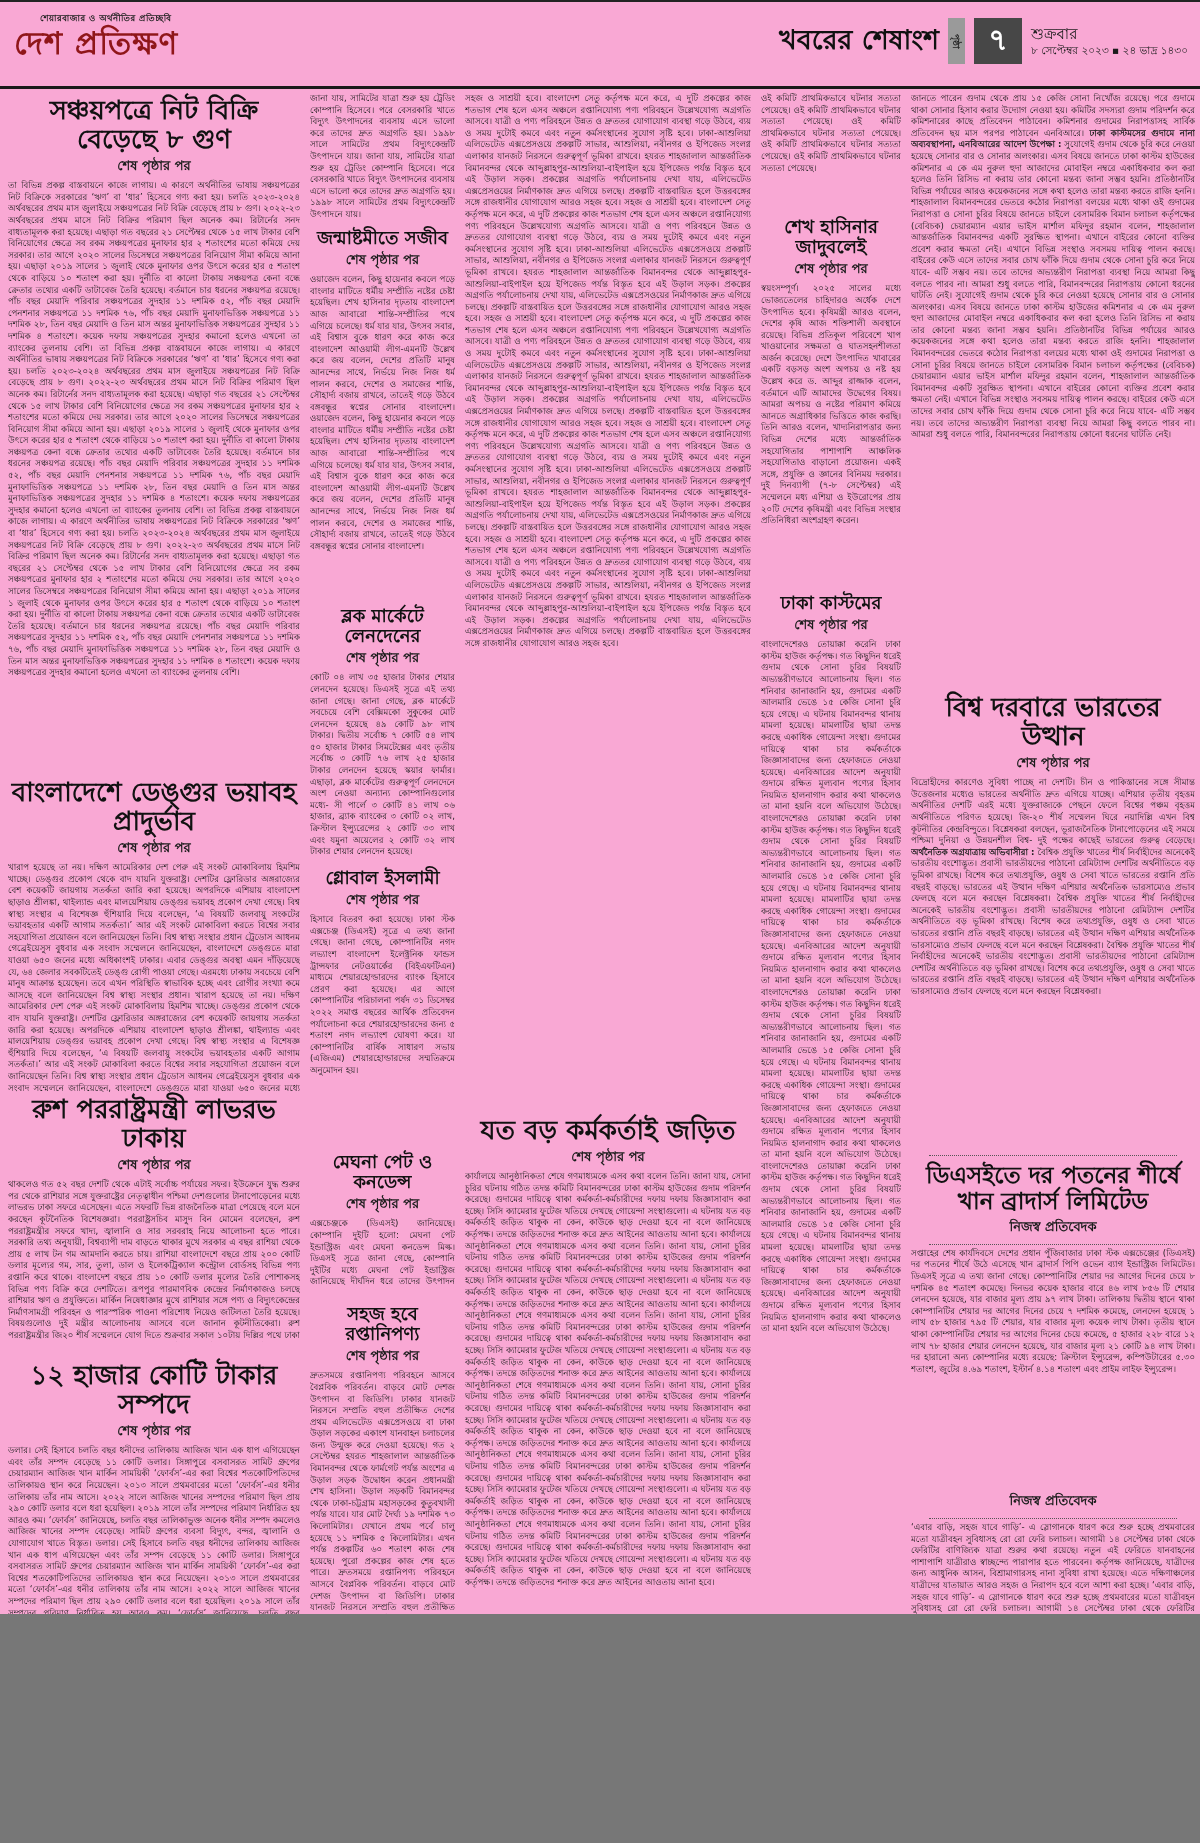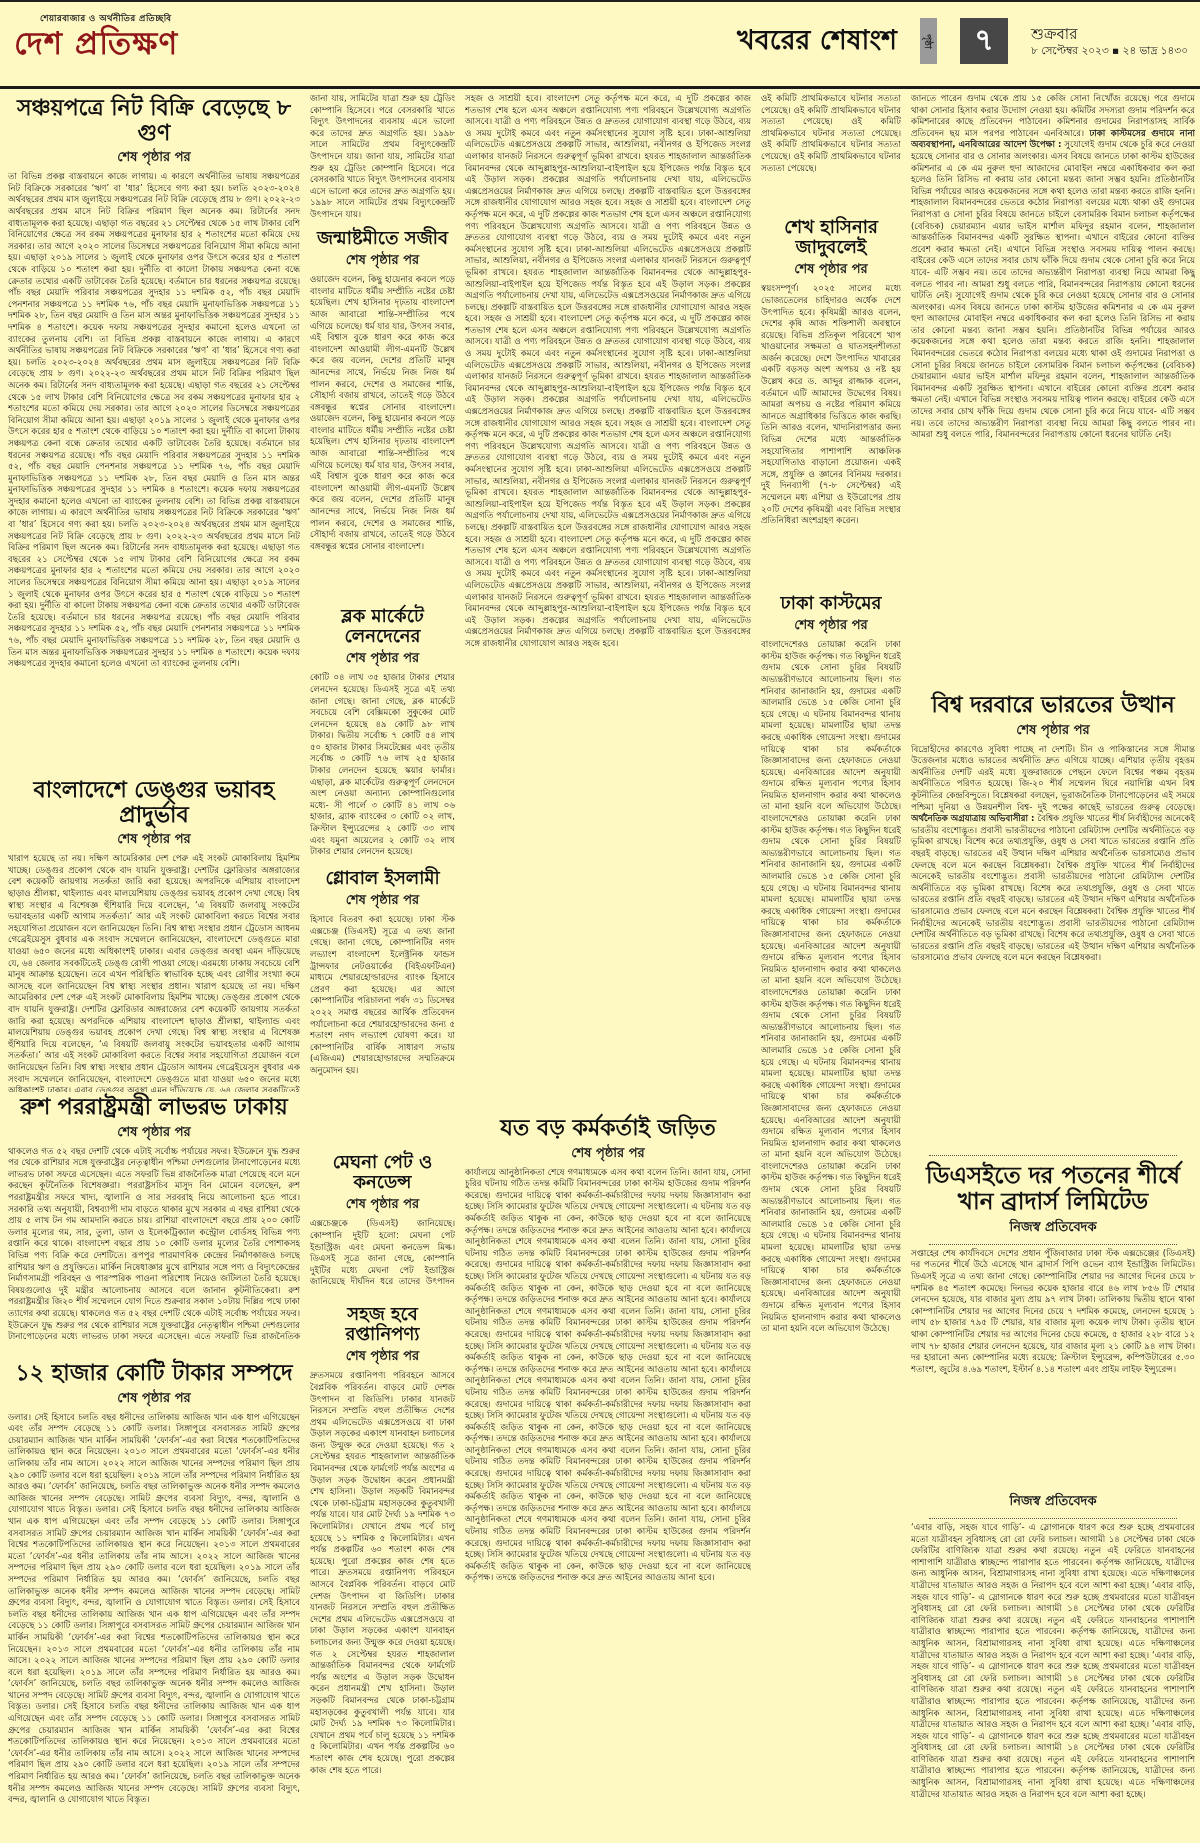--- a/index.html
+++ b/index.html
@@ -1,42 +1,42 @@
 <!DOCTYPE html>
 <html><head>
 <meta charset="utf-8">
 <style>
   * { margin:0; padding:0; box-sizing:border-box; }
   body { background:#777; font-family:"DejaVu Sans","Liberation Sans",sans-serif; }
-  .page { position:relative; width:1200px; height:1843px; margin:0 auto; background:#fef9c3;
+  .page { position:relative; width:1200px; height:1614px; margin:0 auto; background:#f9a8d4;
           color:#1c1c1c; overflow:hidden; border-top:2px solid #222; }
   
   .header { position:absolute; top:0; left:0; right:0; height:87px; border-bottom:3px solid #1a1a1a; }
   .masthead { position:absolute; left:14px; top:10px; }
   .tagline { font-size:8.5px; font-weight:bold; letter-spacing:.5px; color:#222; margin-left:26px; }
   .paper-name { font-size:31px; font-weight:bold; color:#8f1619; line-height:1.1; letter-spacing:1px; }
-  .header-right { position:absolute; right:12px; top:16px; display:flex; align-items:center; gap:23px; }
+  .header-right { position:absolute; right:12px; top:16px; display:flex; align-items:center; gap:9px; }
   .section-title { font-size:27px; font-weight:bold; color:#111; }
   .page-label-box { width:17px; height:46px; background:#9a9a9a; color:#222; display:flex;
                     align-items:center; justify-content:center; font-size:9px; font-weight:bold;
                     writing-mode:vertical-rl; }
   .page-number-box { width:48px; height:46px; background:#474747; color:#fff; display:flex;
                      align-items:center; justify-content:center; font-size:30px; font-weight:bold; }
   .dateblock { line-height:1.25; }
   .day { font-size:15px; font-weight:normal; }
   .dateline { font-size:10.5px; }
   
   .content { position:absolute; top:91px; left:8px; bottom:0; display:flex; gap:10px; }
   .col { display:flex; flex-direction:column; overflow:hidden; }
   .w2 { width:292px; } .w2b { width:286px; } .w2c { width:284px; }
   .w1 { width:145px; } .w1b { width:140px; }
   .article { overflow:hidden; flex:0 0 auto; }
   .grow { flex:1 1 auto;margin-top:16px; }
   .headline { text-align:center; font-weight:bold; color:#111; line-height:1.12; padding:3px 0 1px; }
-  .h-xl { font-size:22px; }   
+  .h-xl { font-size:26px; }   
   .h-lg { font-size:18px; }   
   .h-xxl { font-size:23px; line-height:1.15; } 
   .kicker { text-align:center; font-weight:bold; font-size:13px; padding:1px 0 3px; }
   .body { font-size:8.6px; line-height:11.6px; text-align:justify; word-break:break-word; }
   .body b { font-weight:bold; }
   .dotted { border-top:1px dotted #555; margin:3px 18px; }
 </style>
 </head>
 <body>
 

